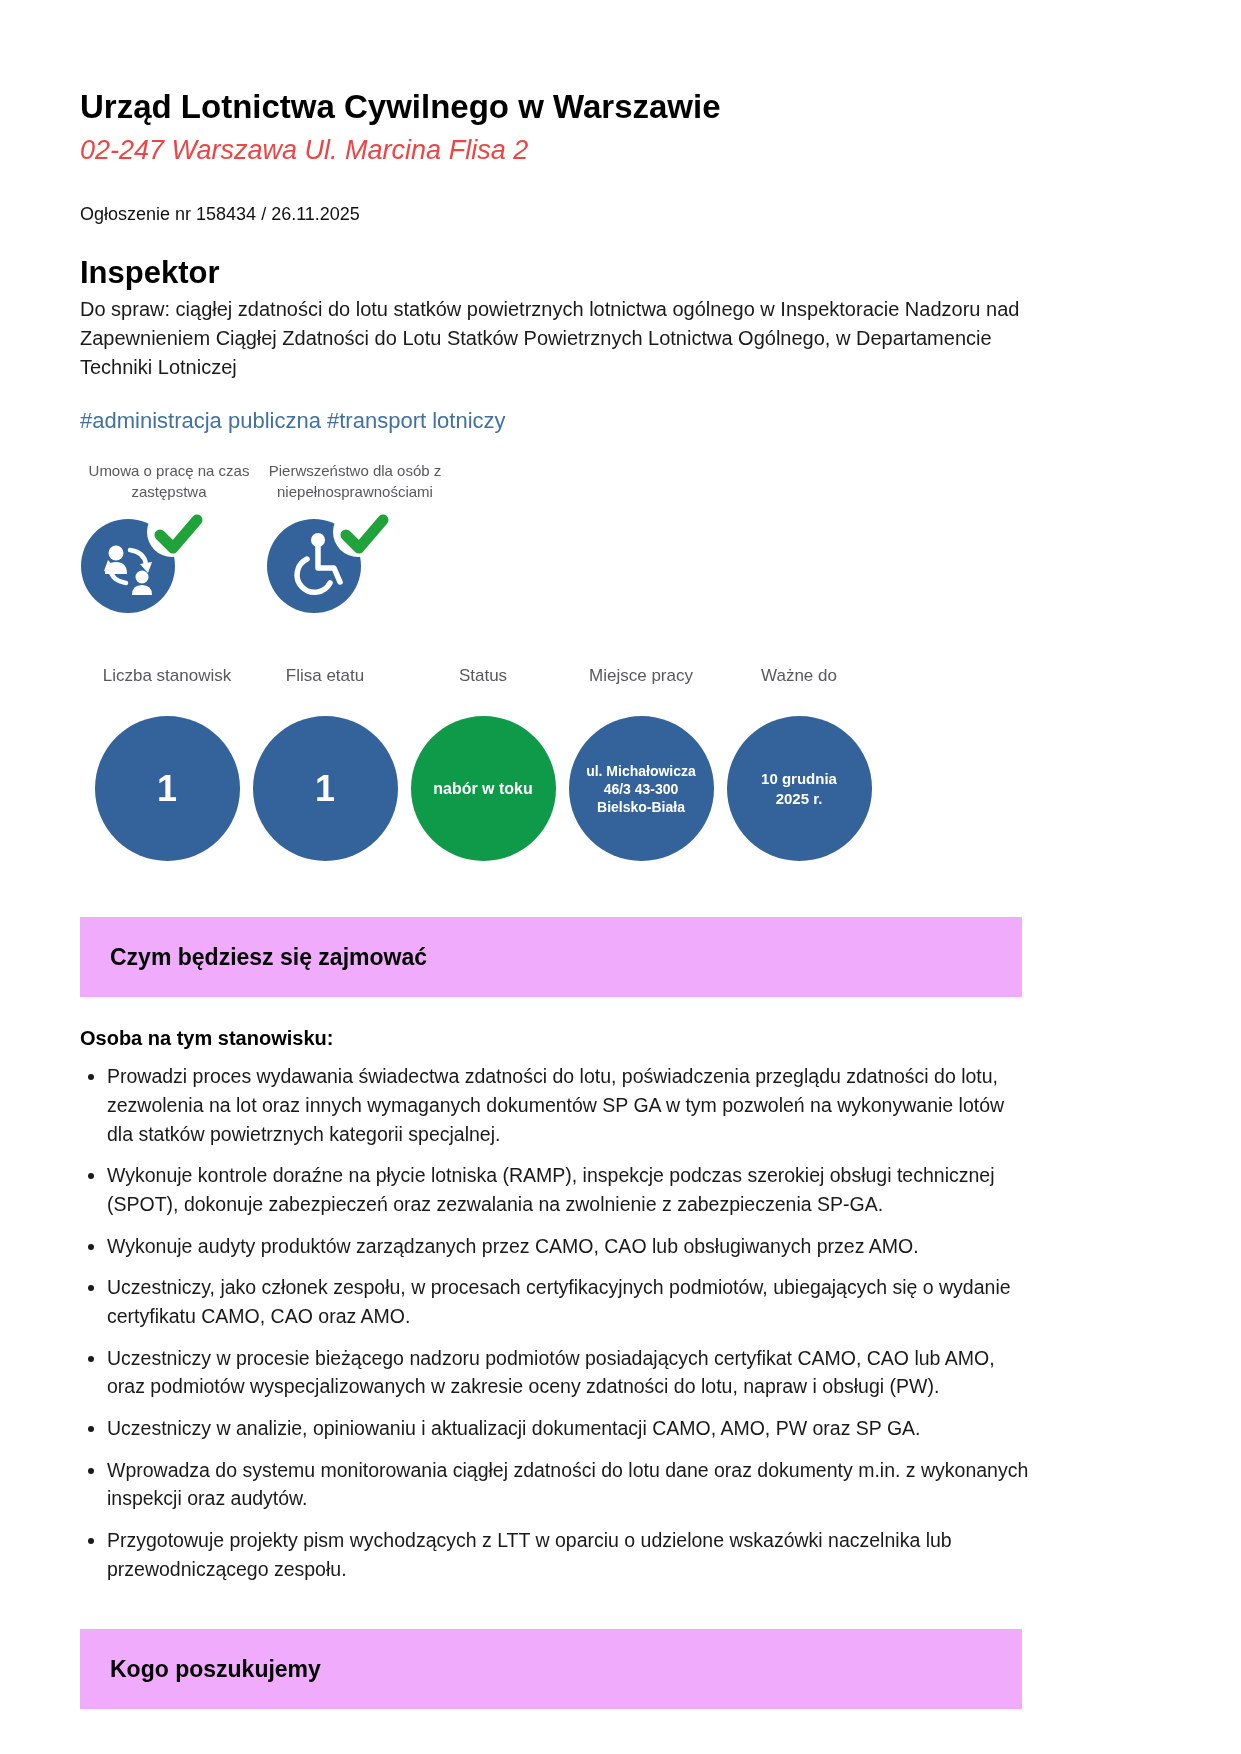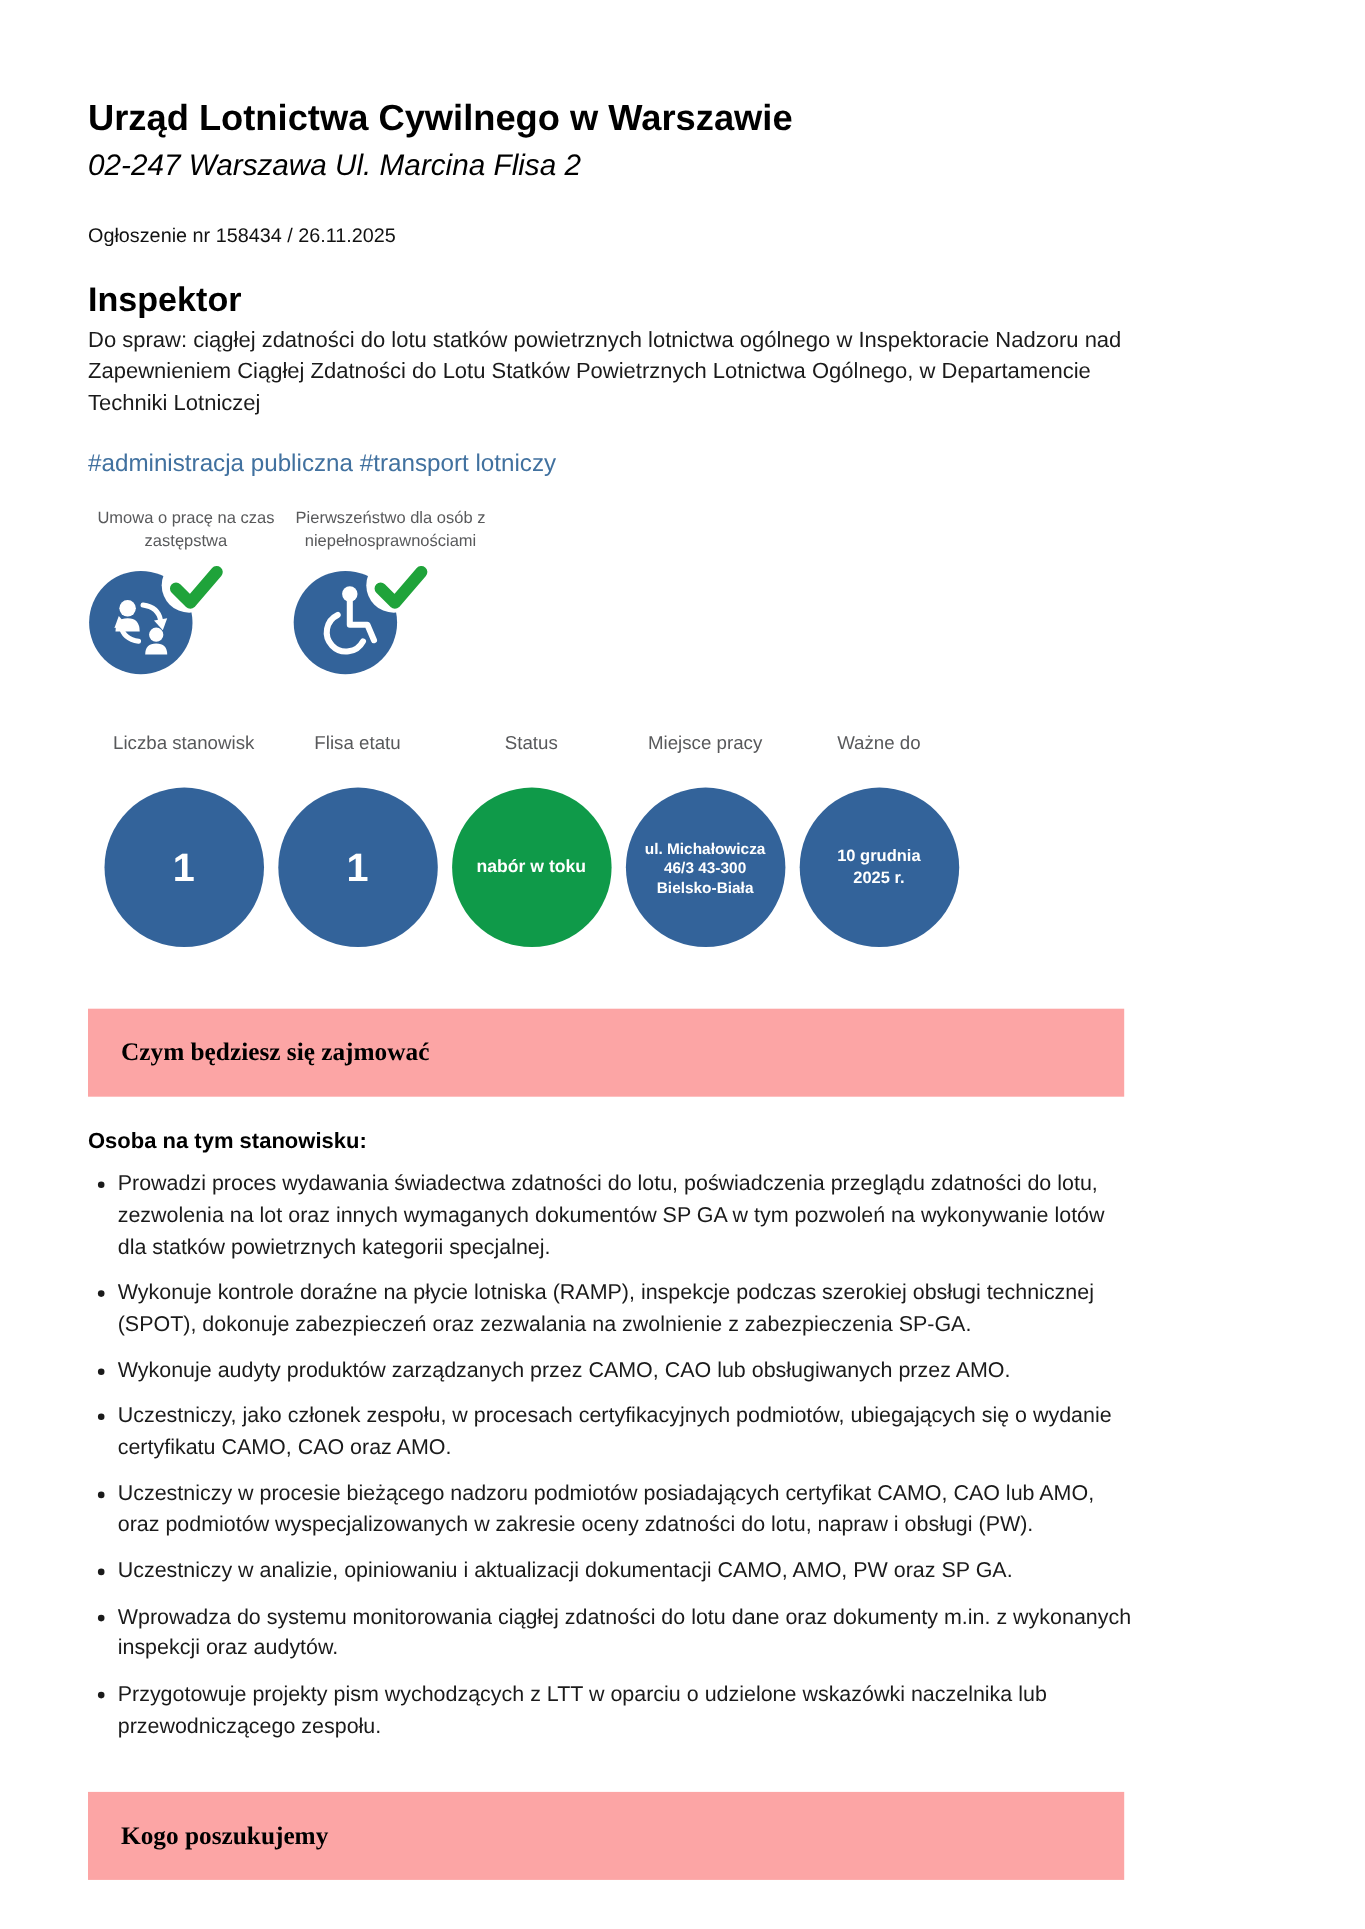--- a/index.html
+++ b/index.html
@@ -4,21 +4,21 @@
 <style>
   html,body{margin:0;padding:0;}
   body{
     width:1241px;height:1754px;background:#ffffff;
     font-family:"Liberation Sans","DejaVu Sans",sans-serif;
     color:#111111;position:relative;overflow:hidden;
   }
   .page{padding:88px 0 0 80px;width:1161px;}
 
   .org-name{font-size:33px;font-weight:bold;margin:0;line-height:1.15;color:#000;}
-  .org-address{font-size:27px;font-style:italic;margin:8px 0 0 0;line-height:1.2;color:#000000;}
+  .org-address{font-size:27px;font-style:italic;margin:8px 0 0 0;line-height:1.2;color:#ef4444;}
   .announcement{font-size:18px;margin:38px 0 0 0;color:#111;}
   .job-title{font-size:31px;font-weight:bold;margin:30px 0 4px 0;color:#000;}
   .job-desc{font-size:20px;line-height:1.45;margin:4px 0 0 0;width:950px;color:#1a1a1a;}
   .hashtags{font-size:22px;margin:26px 0 0 0;color:#41719F;text-decoration:none;display:inline-block;}
 
   .badges-row{display:flex;margin-top:26px;}
   .badge{width:178px;display:flex;flex-direction:column;}
   .badge + .badge{margin-left:8px;}
   .badge-label{font-size:15px;line-height:1.4;color:#58595B;text-align:center;min-height:44px;}
   .badge-icon{margin-top:10px;}
@@ -31,22 +31,22 @@
     background:#33639A;color:#ffffff;font-weight:bold;
     display:flex;align-items:center;justify-content:center;text-align:center;
   }
   .stat-circle.green{background:#0F9A49;}
   .stat-value-big{font-size:36px;}
   .stat-value-small{font-size:16px;padding:0 8px;}
   .stat-value-addr{font-size:14px;line-height:1.3;padding:0 12px;}
   .stat-value-date{font-size:15px;line-height:1.35;width:92px;}
 
   .section-bar{
-    margin-top:56px;width:942px;height:80px;background:#fca5a5;
-    display:flex;align-items:center;font-family:Liberation Serif, serif;
+    margin-top:56px;width:942px;height:80px;background:#f0abfc;
+    display:flex;align-items:center;
   }
   .section-bar.second{margin-top:46px;text-align:right;}
   .section-title{font-size:23px;font-weight:bold;color:#000;margin-left:30px;}
 
   .duties-heading{font-size:20px;font-weight:bold;margin:30px 0 0 0;color:#000;}
   .duties-list{margin:12px 0 0 0;padding:0 0 0 27px;width:925px;}
   .duties-list li{
     font-size:19.5px;line-height:1.47;color:#1a1a1a;margin-bottom:13px;
   }
 </style>

